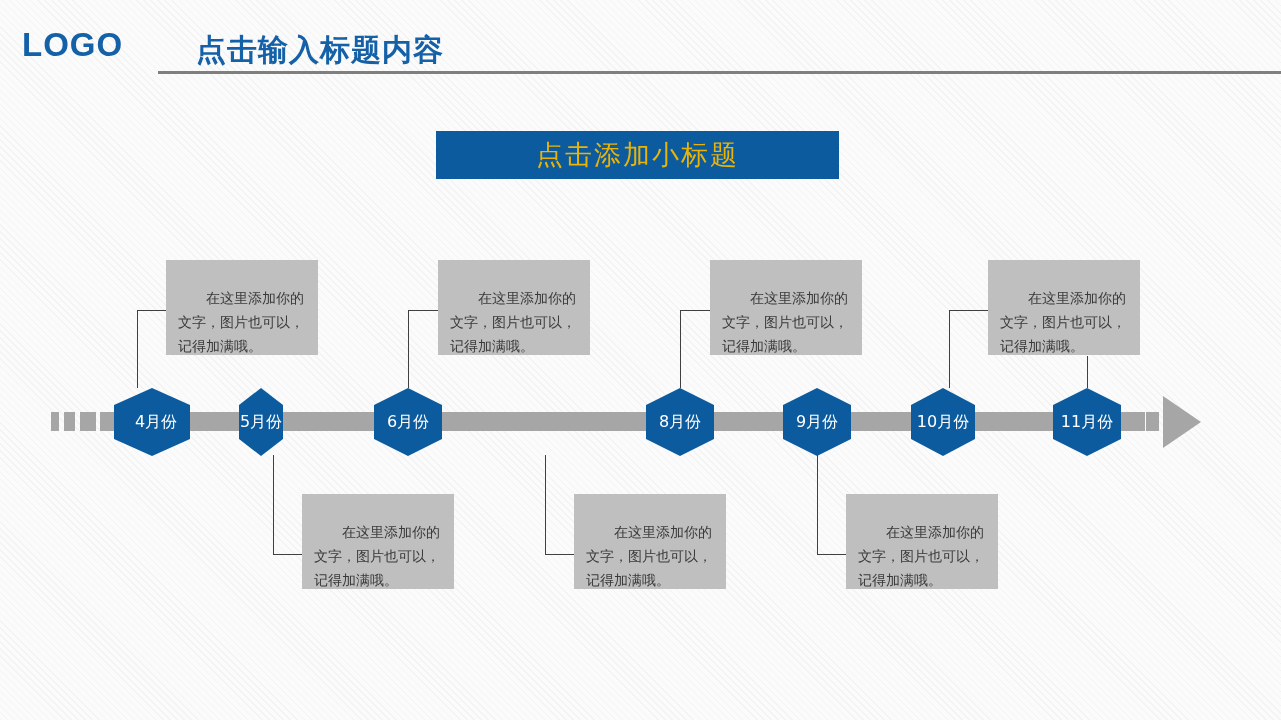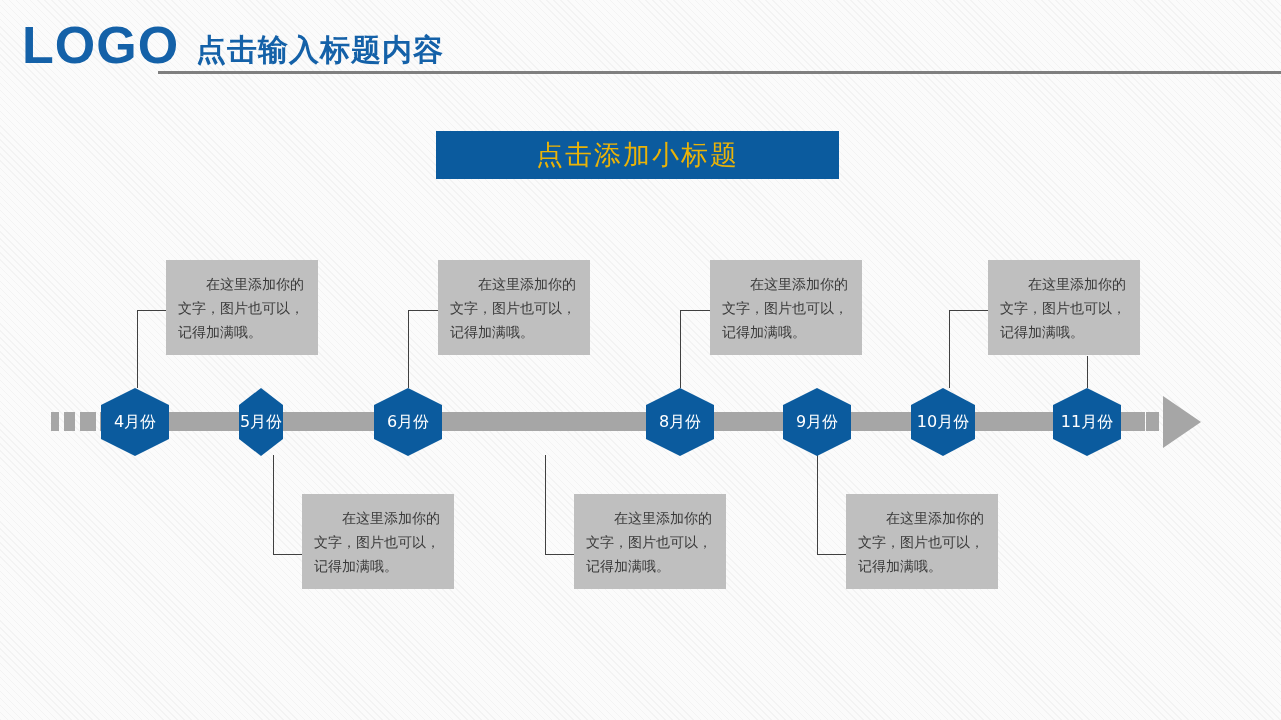--- a/index.html
+++ b/index.html
@@ -26,21 +26,21 @@
       rgba(0,0,0,0.0) 5px
     );
     overflow: hidden;
   }
 
   
   #header-logo {
     position: absolute;
     left: 22px;
     top: 20px;
-    font-size: 52px;
+    font-size: 33px;
     font-weight: bold;
     color: #1461a8;
     letter-spacing: 1px;
     line-height: 50px;
     font-family: "Liberation Sans", "DejaVu Sans", sans-serif;
   }
   #header-title {
     position: absolute;
     left: 196px;
     top: 28px;
@@ -131,21 +131,21 @@
   .conn-v { width: 1px; }
   .conn-h { height: 1px; }
 
   
   .note {
     position: absolute;
     background: #bfbfbf;
     color: #3a3a3a;
     font-size: 14px;
     line-height: 24px;
-    padding: 12px 12px 12px 12px;
+    padding: 26px 12px 12px 12px;
     box-sizing: border-box;
     text-indent: 28px;
     letter-spacing: 0px;
     font-family: "DejaVu Sans", "Liberation Sans", sans-serif;
     text-align: left;
   }
 </style>
 </head>
 <body>
 
@@ -190,21 +190,21 @@
 
   <div class="note" style="left:166px; top:260px; width:152px; height:95px;">在这里添加你的文字，图片也可以，记得加满哦。</div>
   <div class="note" style="left:438px; top:260px; width:152px; height:95px;">在这里添加你的文字，图片也可以，记得加满哦。</div>
   <div class="note" style="left:710px; top:260px; width:152px; height:95px;">在这里添加你的文字，图片也可以，记得加满哦。</div>
   <div class="note" style="left:988px; top:260px; width:152px; height:95px;">在这里添加你的文字，图片也可以，记得加满哦。</div>
 
   <div class="note" style="left:302px; top:494px; width:152px; height:95px;">在这里添加你的文字，图片也可以，记得加满哦。</div>
   <div class="note" style="left:574px; top:494px; width:152px; height:95px;">在这里添加你的文字，图片也可以，记得加满哦。</div>
   <div class="note" style="left:846px; top:494px; width:152px; height:95px;">在这里添加你的文字，图片也可以，记得加满哦。</div>
 
-  <div class="hex" style="left:101px; top:388px; width:68px; height:68px;">4月份</div>
+  <div class="hex" style="left:114px; top:388px; width:68px; height:68px;padding-left:8px;">4月份</div>
   <div class="hex" style="left:239px; top:388px; width:44px; height:68px;">5月份</div>
   <div class="hex" style="left:374px; top:388px; width:68px; height:68px;">6月份</div>
   <div class="hex" style="left:646px; top:388px; width:68px; height:68px;">8月份</div>
   <div class="hex" style="left:783px; top:388px; width:68px; height:68px;">9月份</div>
   <div class="hex" style="left:911px; top:388px; width:64px; height:68px;">10月份</div>
   <div class="hex" style="left:1053px; top:388px; width:68px; height:68px;">11月份</div>
 
 </div>
 
 </body></html>

